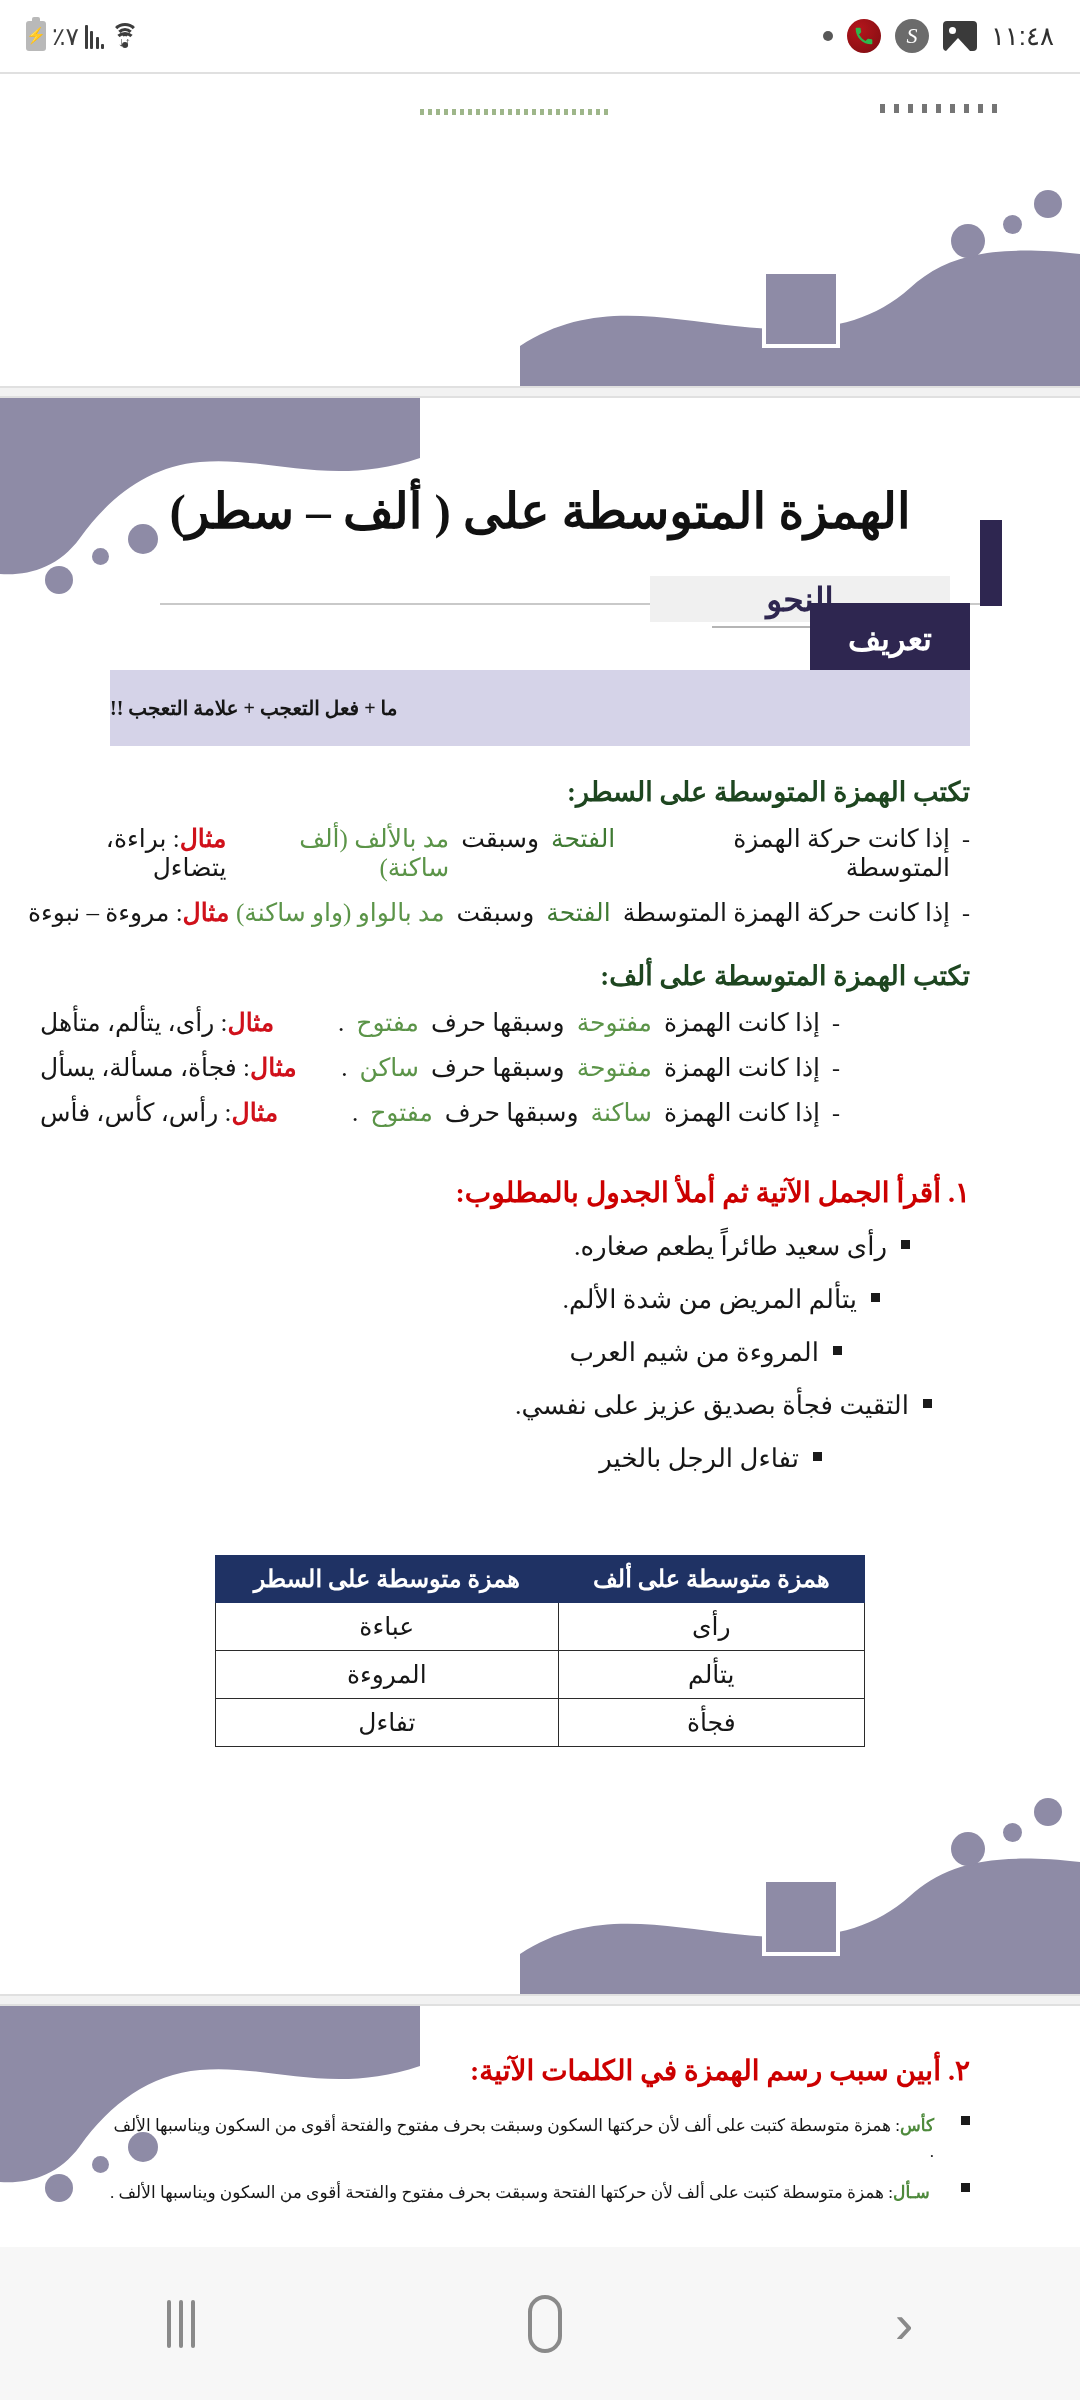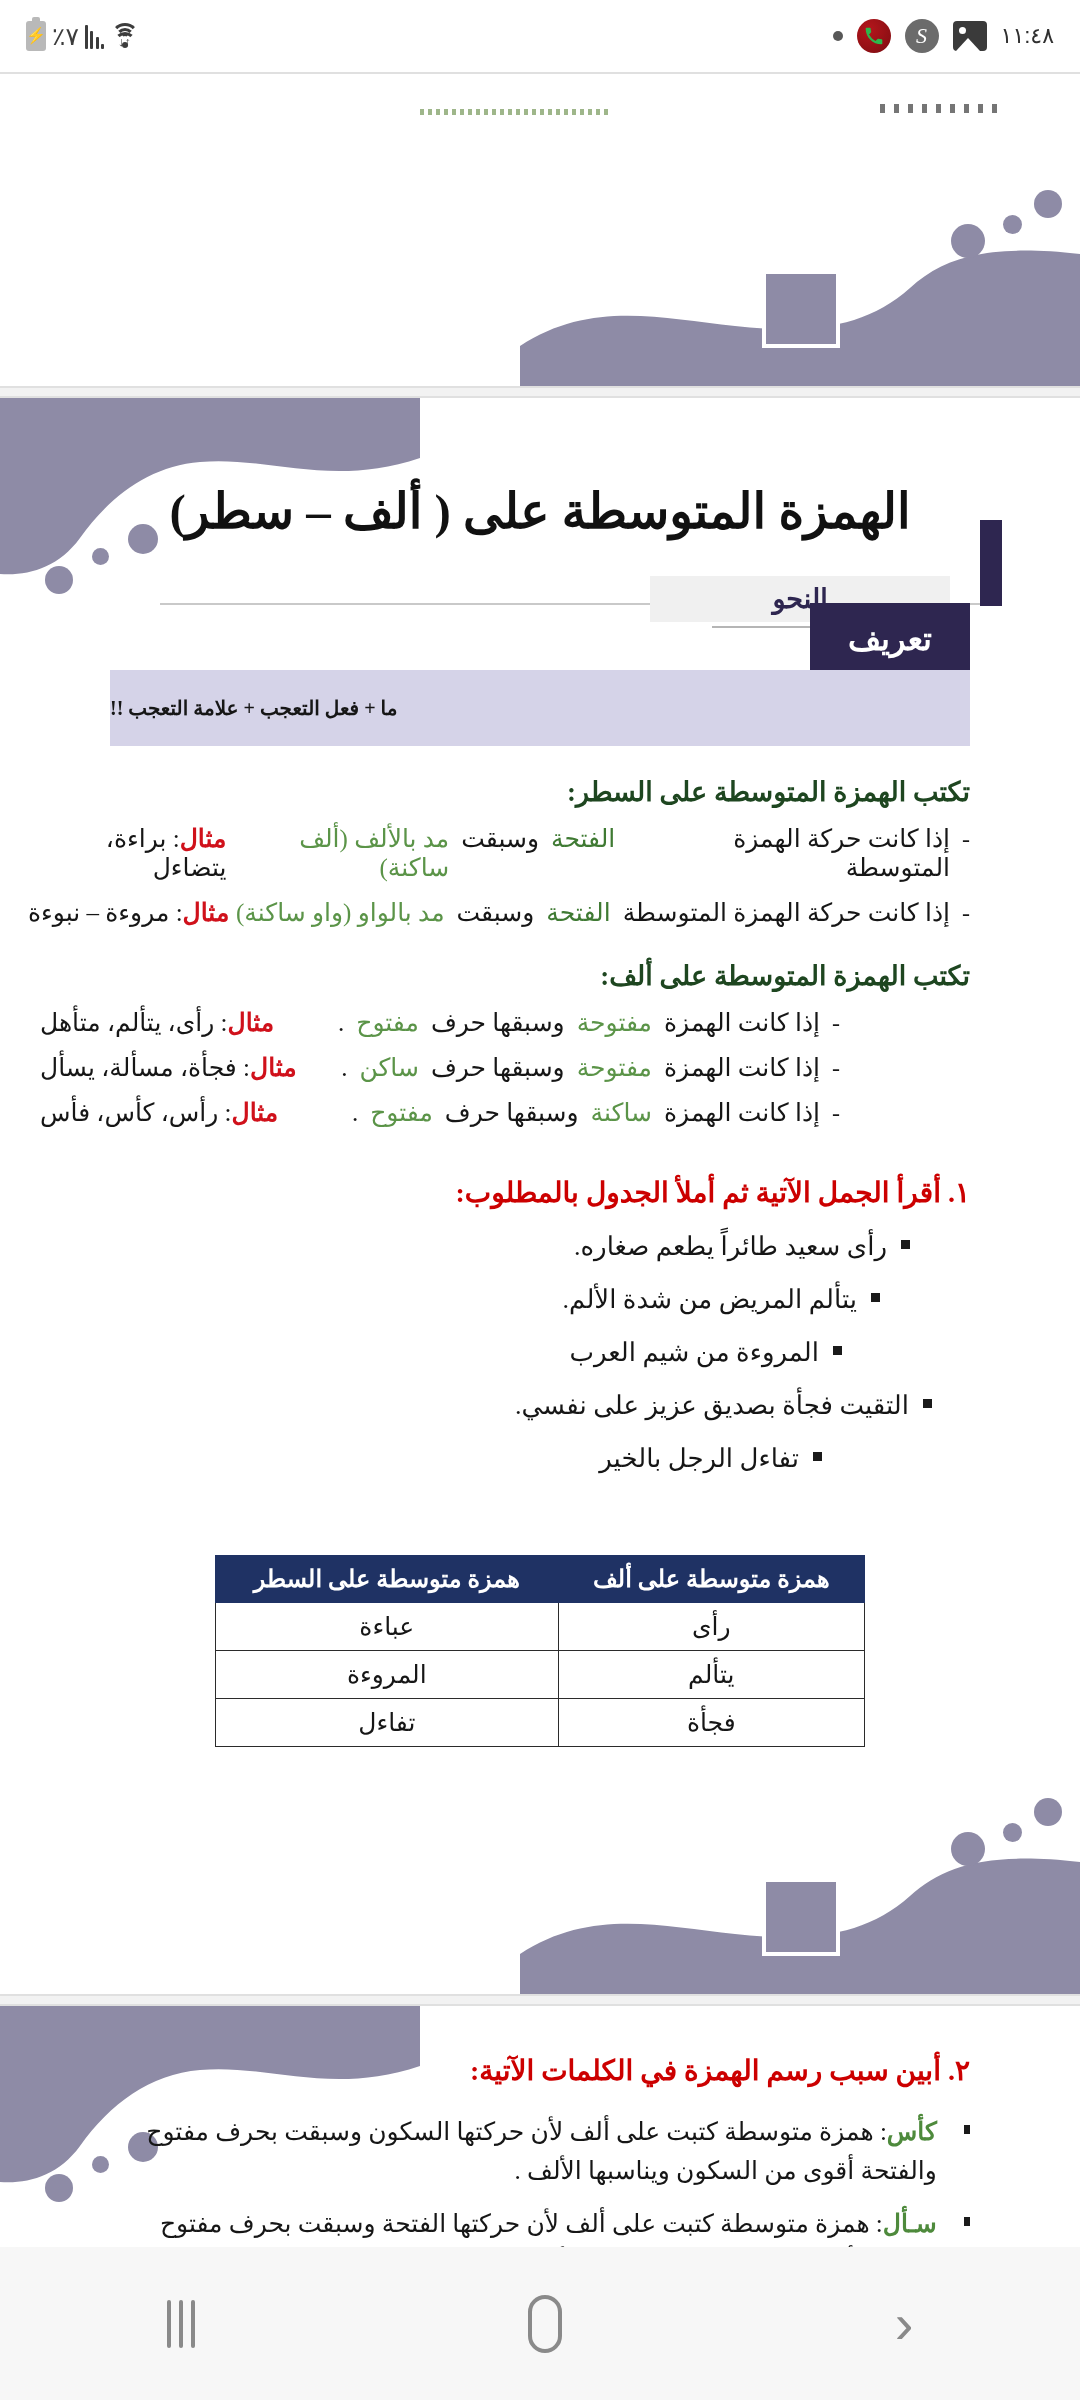--- a/index.html
+++ b/index.html
@@ -84,21 +84,21 @@
   }
   .ic-photo:before{
     content:""; position:absolute; left:6px; top:6px;
     width:7px; height:7px; border-radius:50%; background:#ffffff;
   }
   .ic-photo:after{
     content:""; position:absolute; left:3px; bottom:0;
     width:0; height:0; border-left:12px solid transparent;
     border-right:12px solid transparent; border-bottom:13px solid #ffffff;
   }
-  .clock { font-size:22px; color:#303030; letter-spacing:0.5px; }
+  .clock { font-size:26px; color:#303030; letter-spacing:0.5px; }
 
   
   .doc {
     position:absolute; top:72px; left:0;
     width:1080px; height:2247px;
     background:#f2f2f2;
     overflow:hidden;
   }
 
   .slide {
@@ -156,21 +156,21 @@
   }
   .title-rule {
     position:absolute; top:205px; right:100px; left:160px;
     height:2px; background:#c9c9c9;
   }
   .subtitle-chip {
     position:absolute; top:178px; right:130px;
     width:300px; height:46px; background:#f0f0f0;
     display:flex; align-items:center; justify-content:center;
     font-family:"Liberation Serif", serif;
-    font-weight:700; font-size:27px; color:#2e2650;
+    font-weight:700; font-size:33px; color:#2e2650;
   }
   .subtitle-rule {
     position:absolute; top:228px; right:150px;
     width:218px; height:2px; background:#b5b5b5;
   }
 
   .def-badge {
     position:absolute; top:205px; right:110px;
     width:160px; height:72px; background:#2e2650;
     color:#ffffff; font-family:"Liberation Serif", serif;
@@ -232,22 +232,23 @@
   }
   table.tbl td {
     font-size:25px; color:#161616; text-align:center;
     padding:9px 6px; border:1px solid #2b2b2b; background:#ffffff;
   }
 
   
   .expl-item {
     display:flex; align-items:baseline; gap:27px;
     font-family:"Liberation Serif", serif;
-    font-size:25px; color:#161616; line-height:1.55;
+    font-size:17px; color:#161616; line-height:1.55;
     margin-top:14px;
+    justify-content:space-between;
   }
   .expl-word { color:#4e8a3c; font-weight:700; }
 
   
   .navbar {
     position:absolute; bottom:0; left:0;
     width:1080px; height:153px;
     background:#f7f7f7;
     display:flex; align-items:center; justify-content:space-around;
     z-index:30; direction:ltr;

